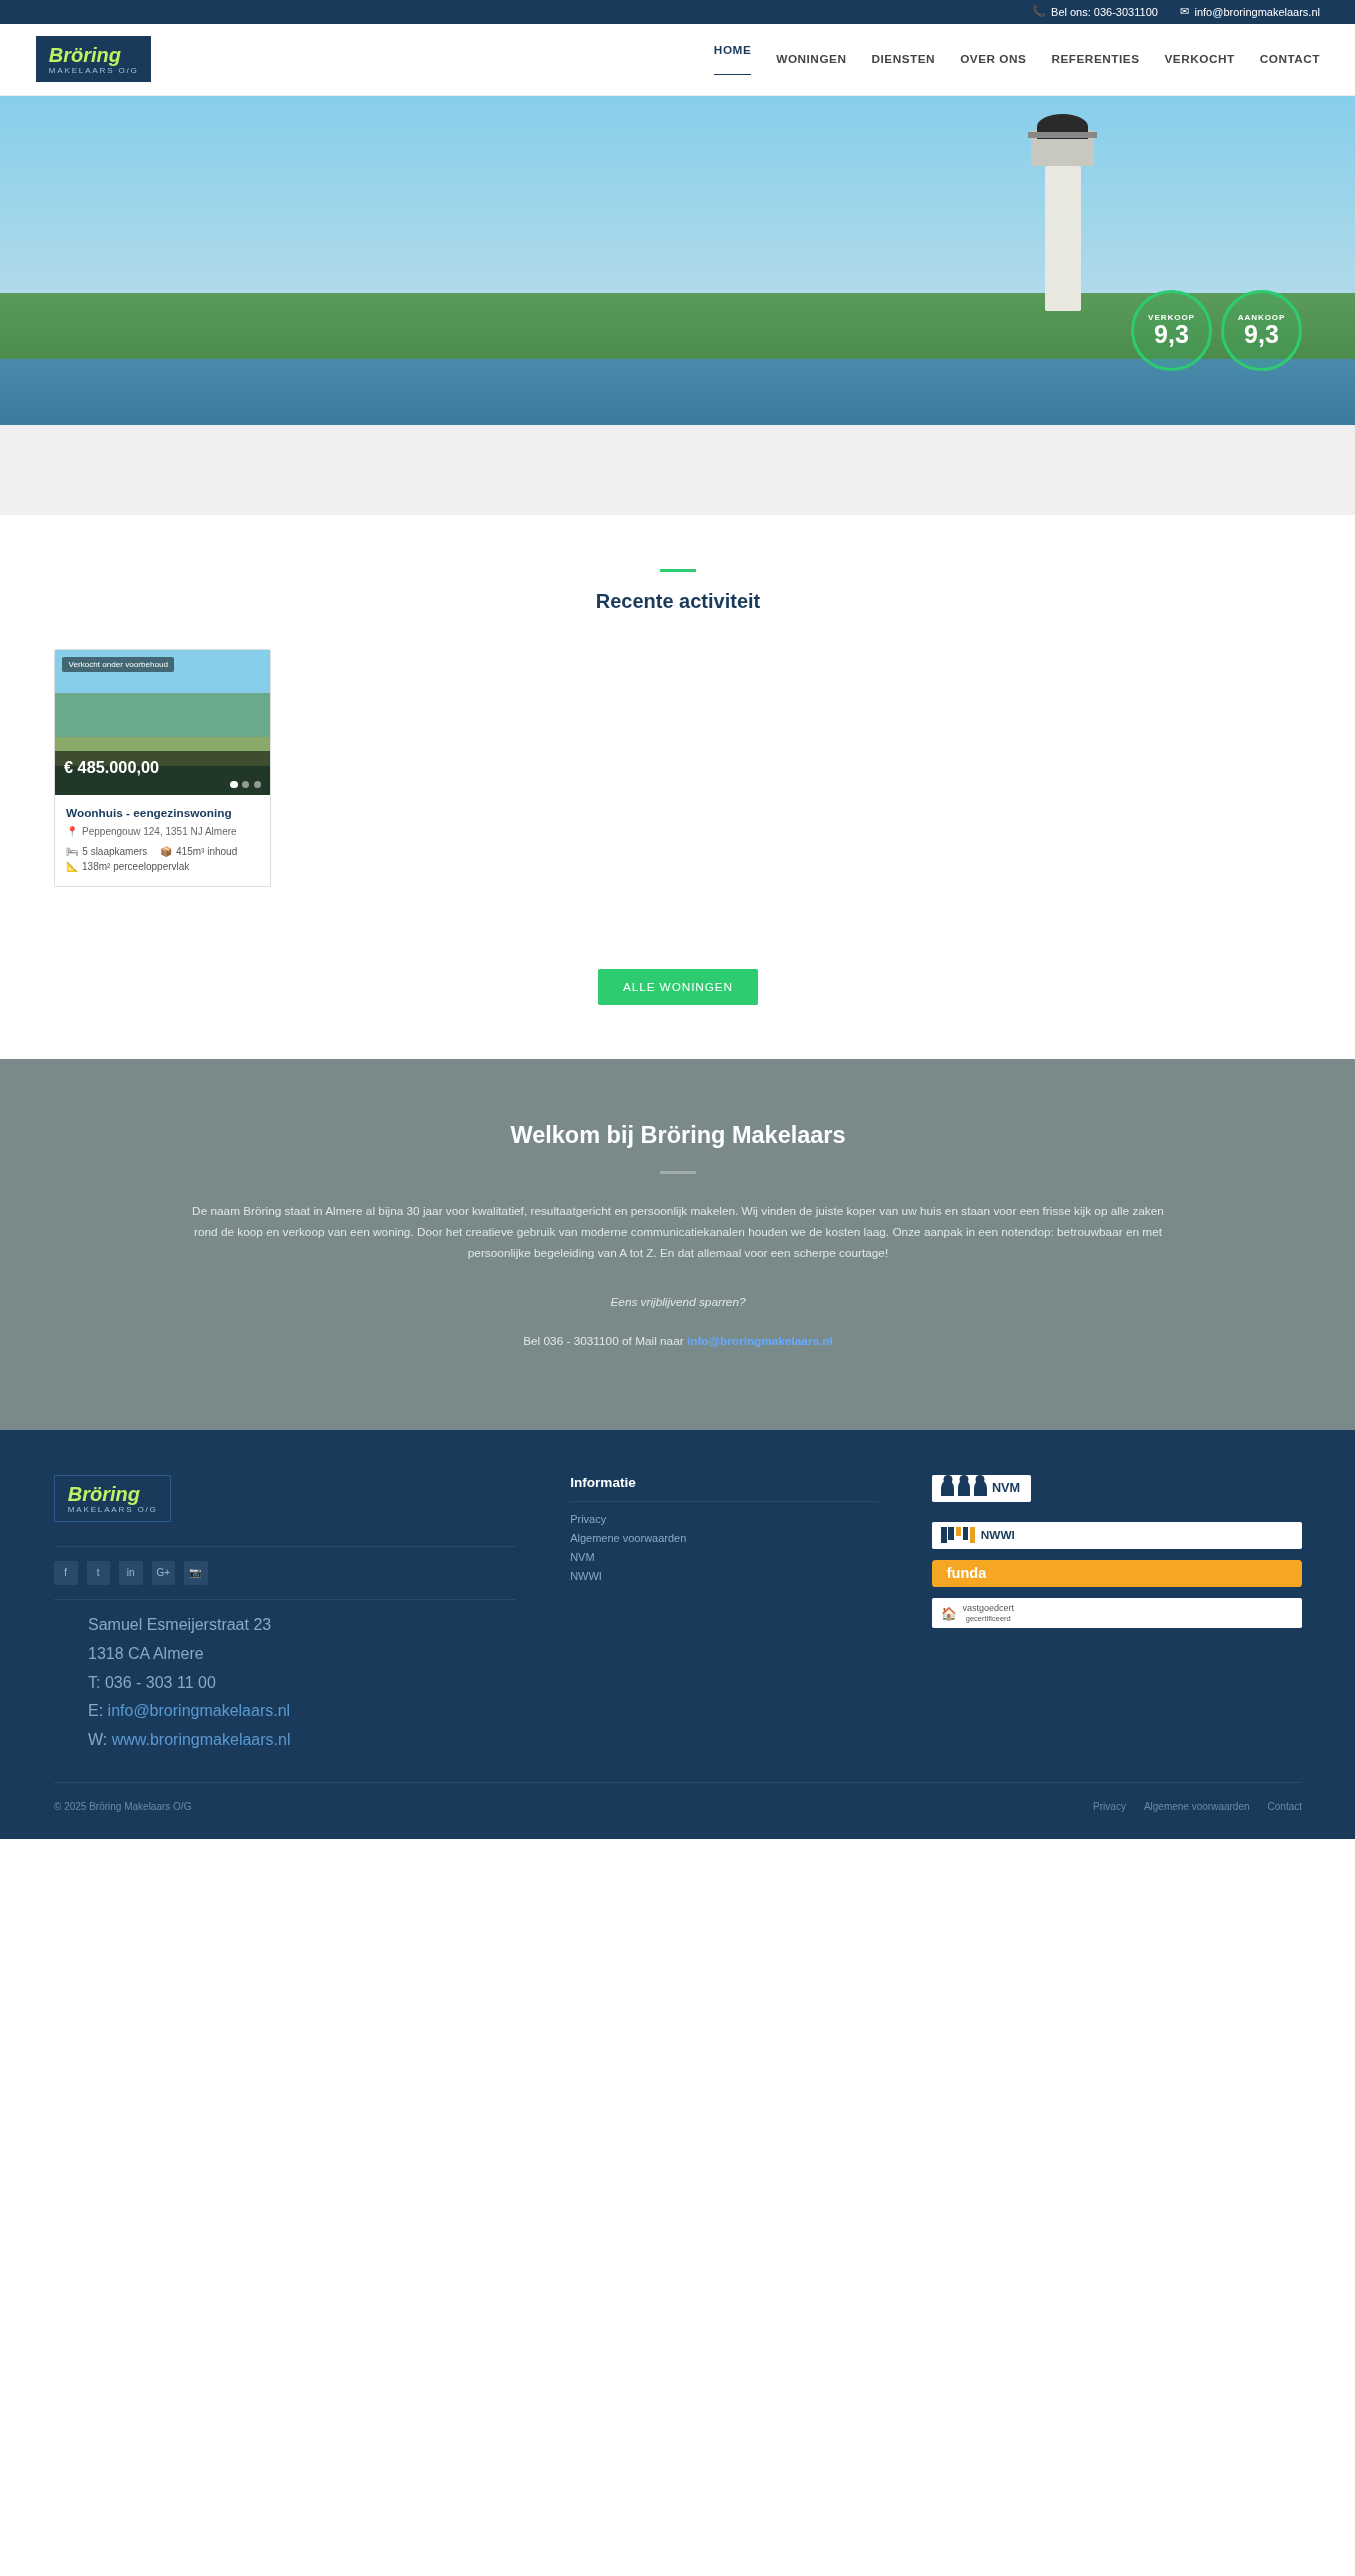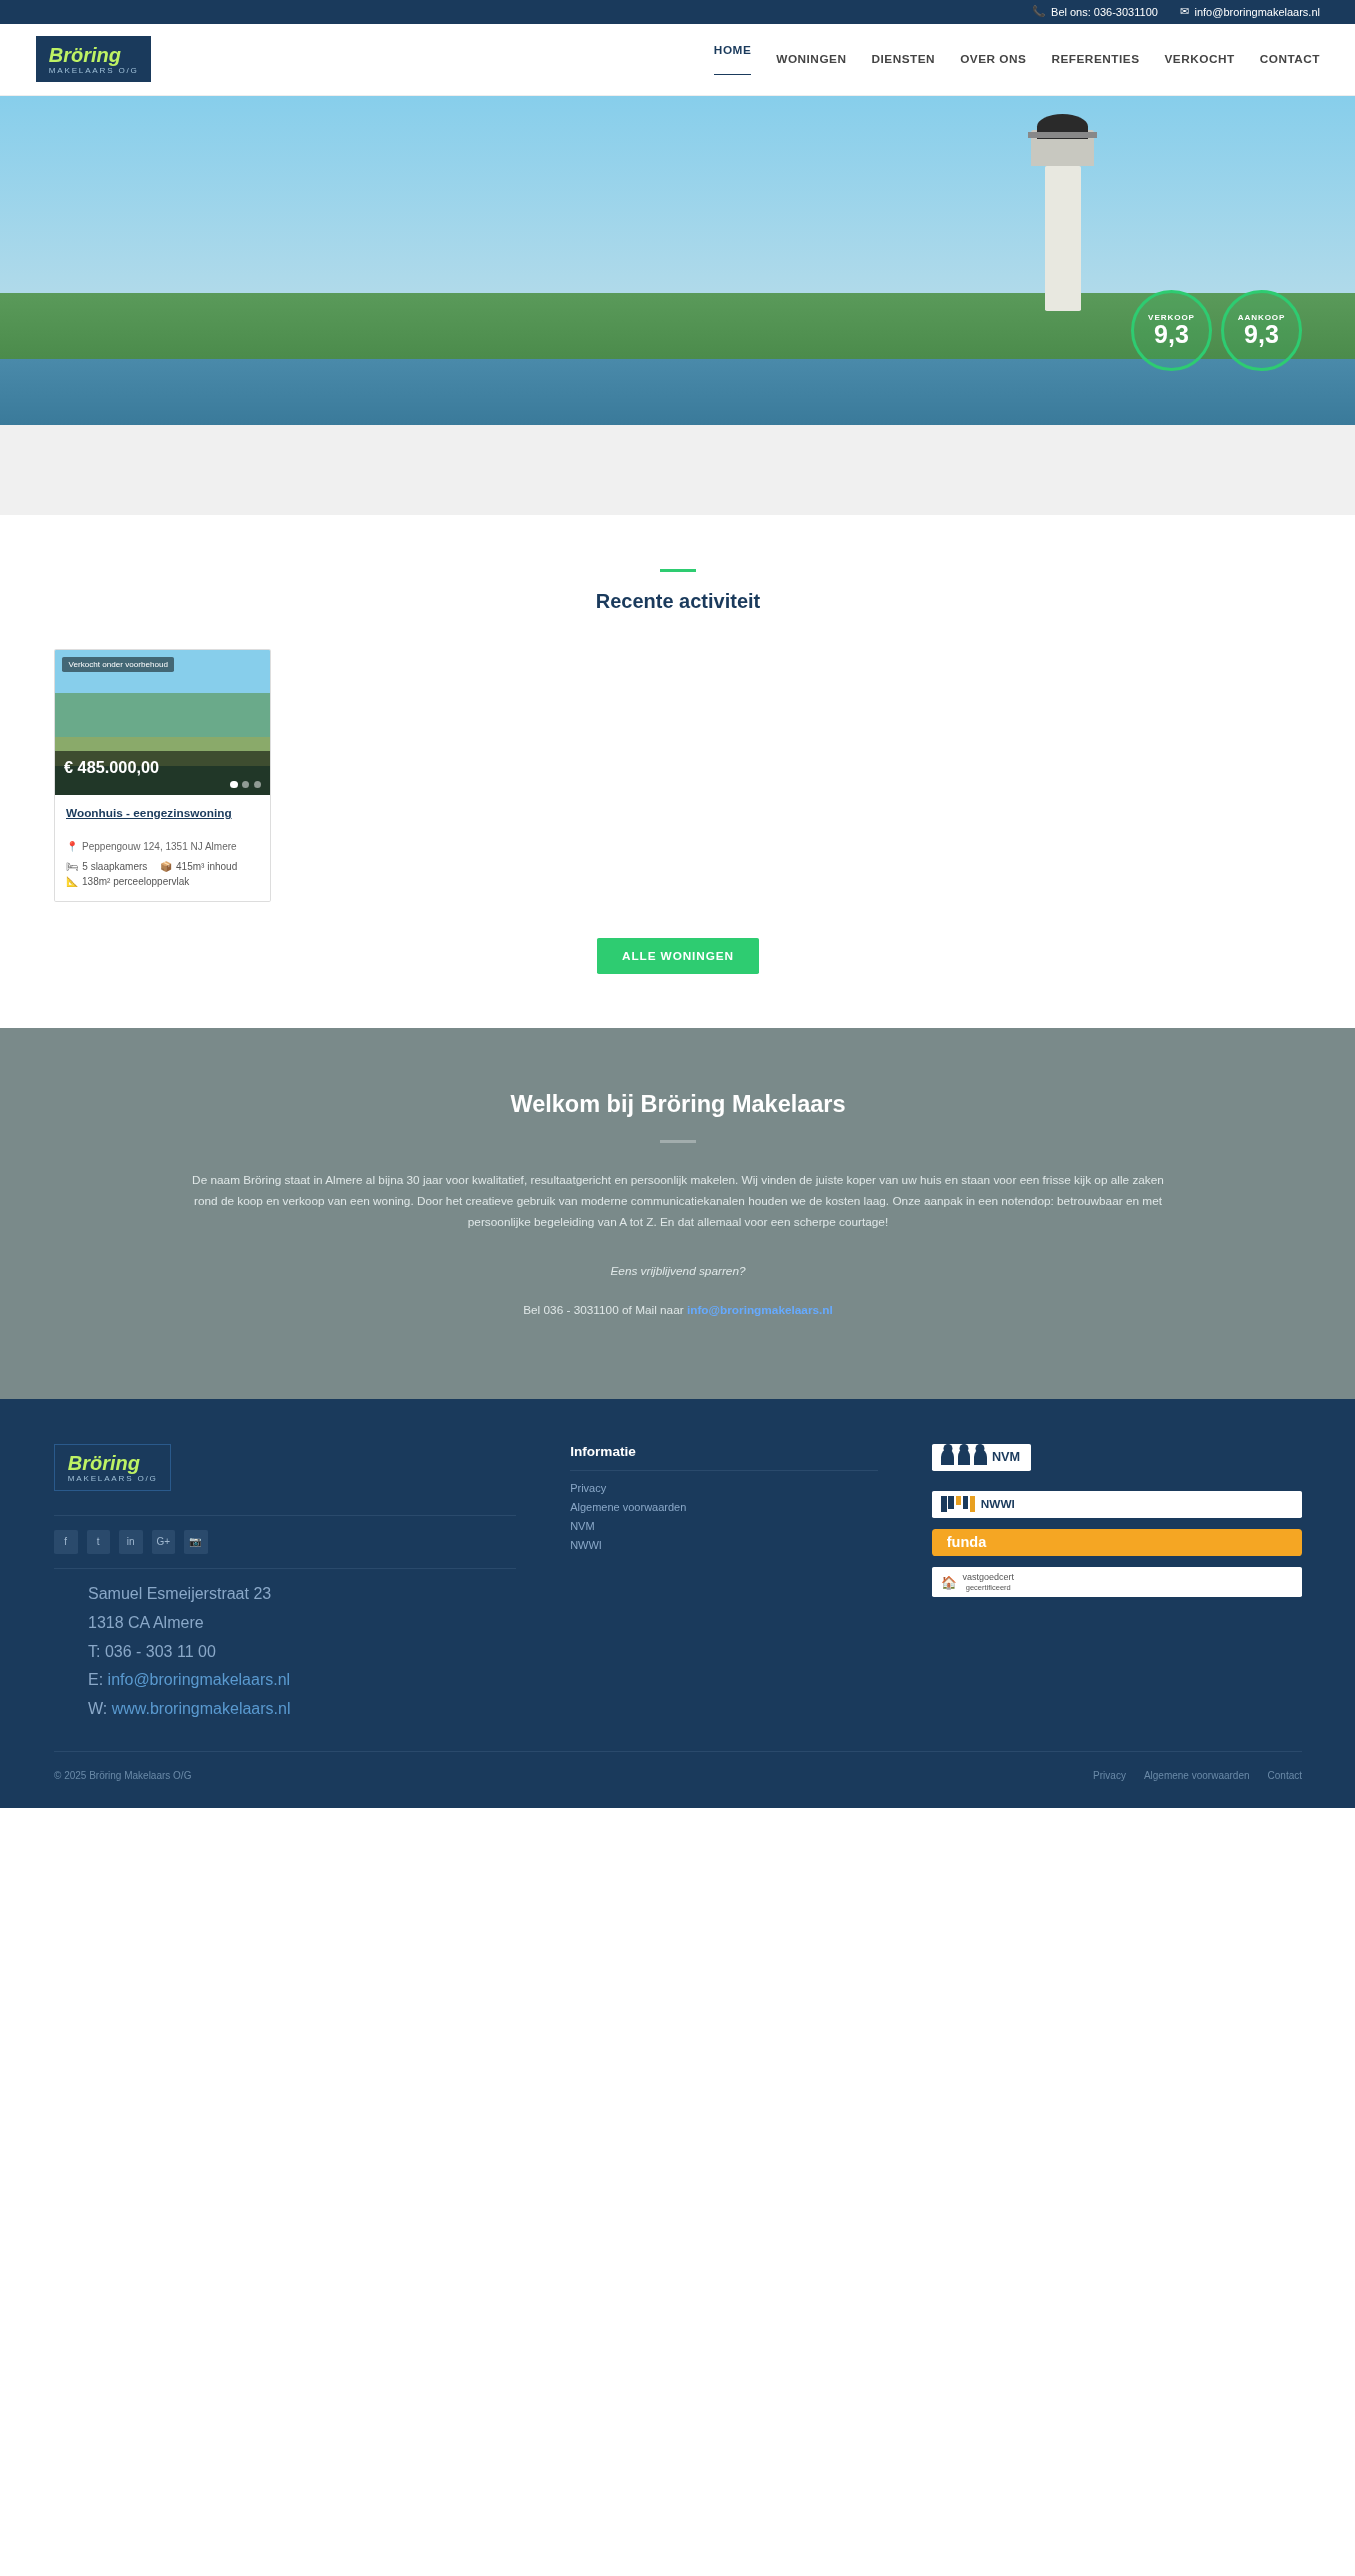--- a/index.html
+++ b/index.html
@@ -228,37 +228,38 @@
       justify-content: flex-end;
       margin-top: 3.6px;
     }
     .price-dot {
       width: 7.2px; height: 7.2px;
       border-radius: 50%;
       background: rgba(255,255,255,0.5);
     }
     .price-dot.active { background: #fff; }
     .property-info { padding: 11px; }
-    .property-type { color: #1a3a5c; font-size: 11.8px; font-weight: bold; margin-bottom: 21px; text-decoration: underline; }
+    .property-type { color: #1a3a5c; font-size: 11.8px; font-weight: bold; margin-bottom: 6px; }
     .property-address { font-size: 10px; color: #666; margin-bottom: 9px; display: flex; align-items: center; gap: 3.6px; }
     .property-features { font-size: 10px; color: #555; }
     .feature-row { display: flex; gap: 12.7px; margin-bottom: 3.6px; align-items: center; }
     .feature-item { display: flex; align-items: center; gap: 3.6px; }
 
     .alle-woningen-btn {
       background: #2ecc71;
       color: #fff;
       border: none;
       padding: 11px 25px;
       font-size: 11.8px;
-      font-weight: bold;
+      font-weight: normal;
       letter-spacing: 0.9px;
       text-transform: uppercase;
       cursor: pointer;
       border-radius: 1.8px;
+      margin-top: 46px;
     }
 
     
     .welcome-section {
       background: #7a8a8a;
       padding: 63px 181px;
       text-align: center;
       color: #fff;
     }
     .welcome-section h2 { font-size: 23.5px; font-weight: bold; margin-bottom: 22px; }

